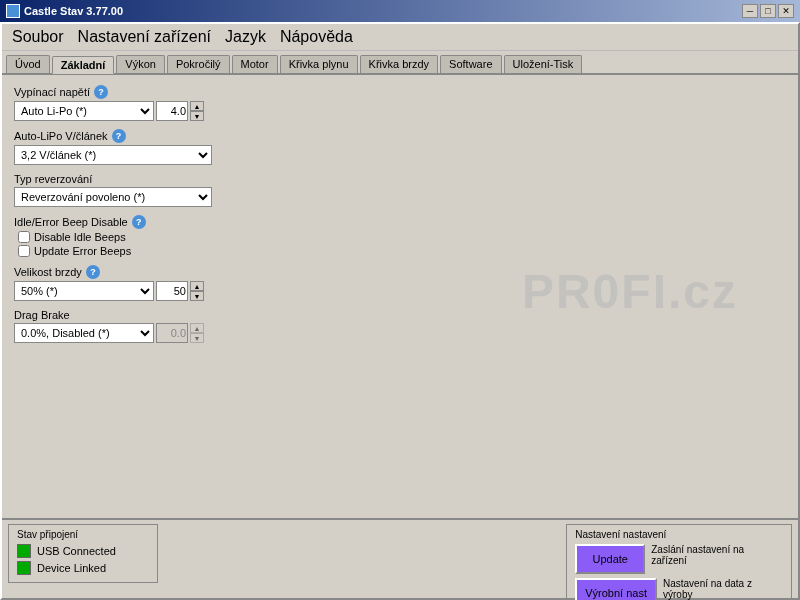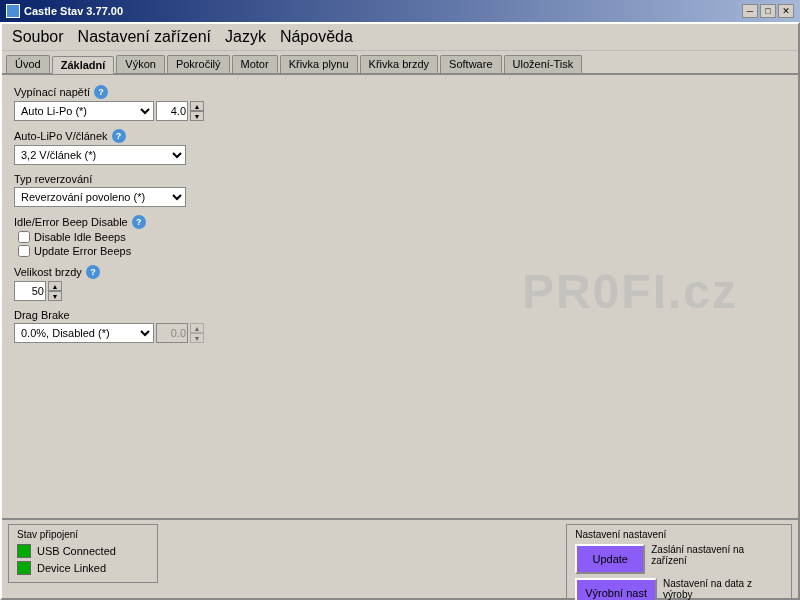--- a/index.html
+++ b/index.html
@@ -150,21 +150,21 @@
     }
     .select-box {
       height: 20px;
       border: 1px solid #888;
       background: white;
       font-size: 11px;
       padding: 0 2px;
       appearance: auto;
     }
     .select-main { width: 140px; }
-    .select-wide { width: 172px; }
+    .select-wide { width: 198px; }
     .number-input {
       width: 32px;
       height: 20px;
       border: 1px solid #888;
       background: white;
       font-size: 11px;
       text-align: right;
       padding: 0 1px;
     }
     .number-input.disabled {
@@ -375,20 +375,23 @@
         </div>
       </div>
     </div>
 
     <div class="form-group">
       <div class="form-label">
         <span>Velikost brzdy</span>
         <span class="help-icon">?</span>
       </div>
       <div class="form-row">
+        <select class="select-box select-main">
+          <option>50% (*)</option>
+        </select>
         <input type="text" class="number-input" value="50" style="">
         <div class="spin-buttons">
           <div class="spin-btn">▲</div>
           <div class="spin-btn">▼</div>
         </div>
       </div>
     </div>
 
     <div class="form-group">
       <div class="form-label">

